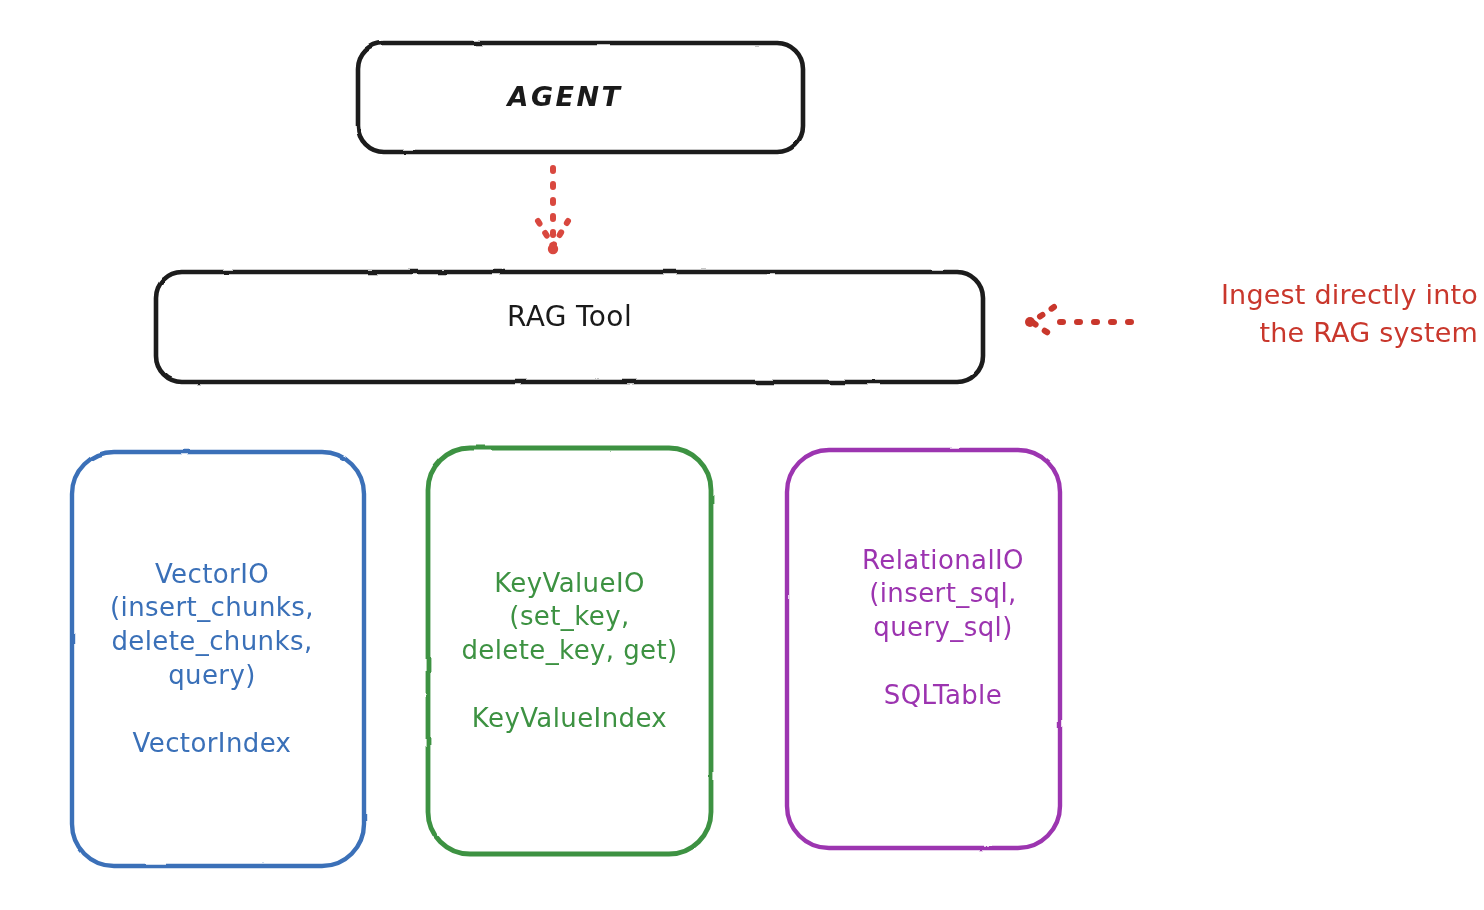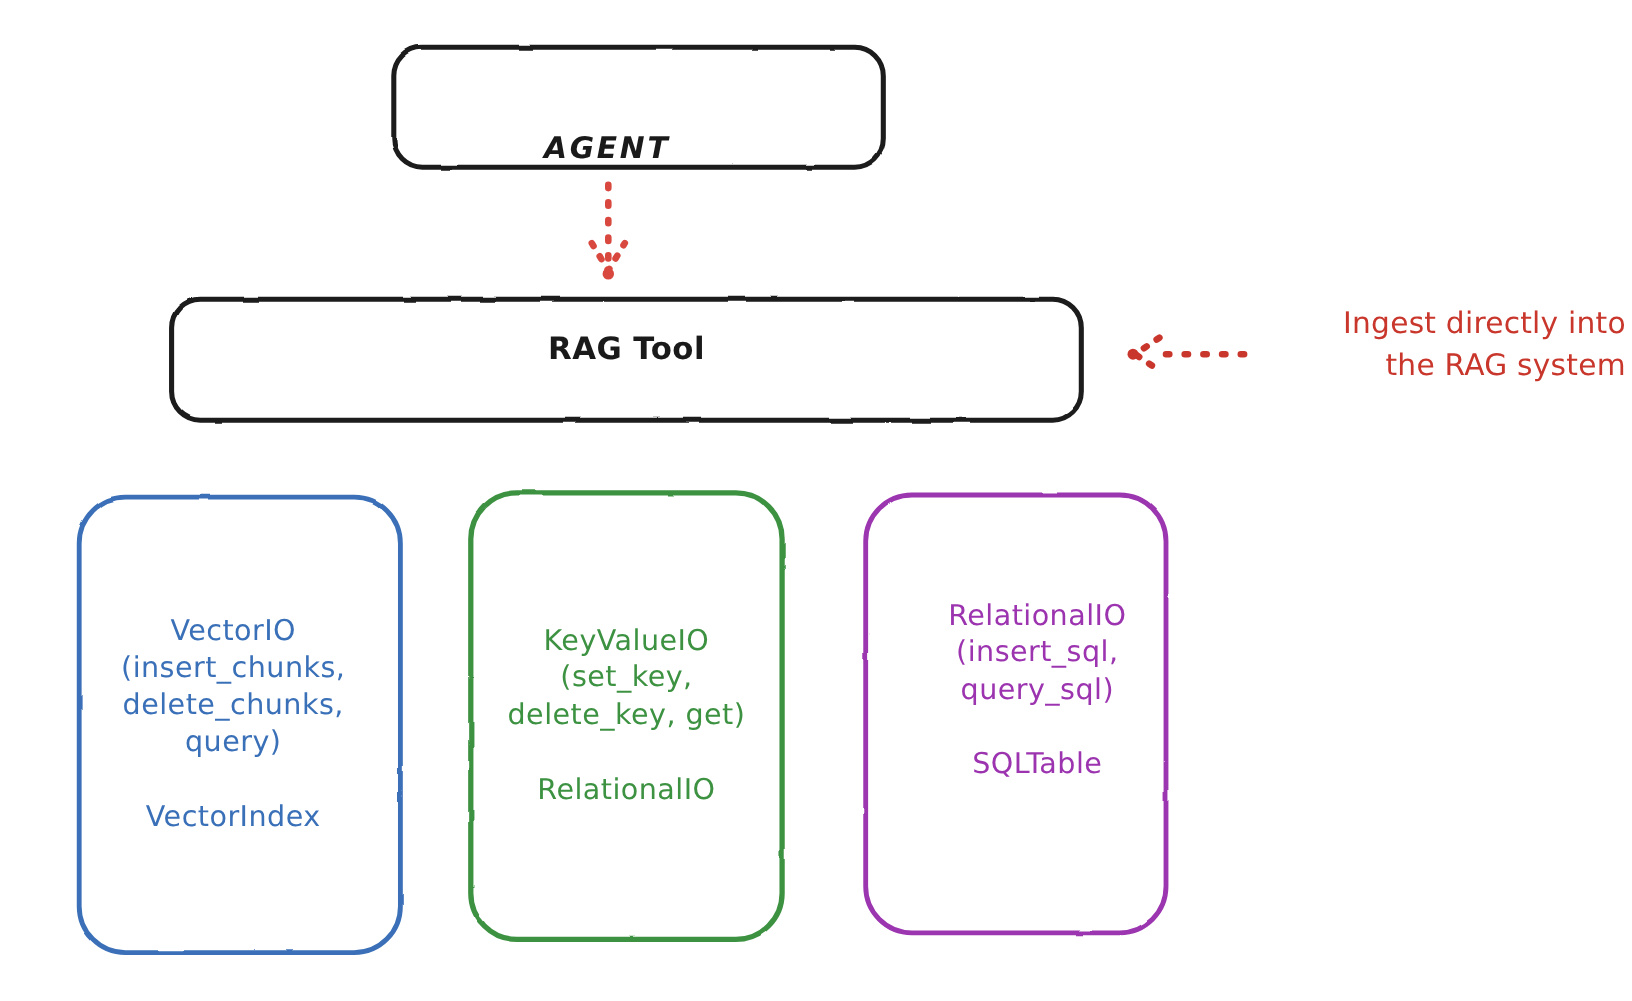--- a/index.html
+++ b/index.html
@@ -34,42 +34,40 @@
   }
 
   .node-label {
     white-space: pre-line;
     line-height: 1.28;
     letter-spacing: 0.4px;
   }
 
   
   #node-agent {
-    left: 358px;
+    left: 371px;
     top: 42px;
     width: 388px;
     height: 111px;
-    margin-top: 39px;
   }
   #node-agent .node-label {
     font-size: 27px;
     color: #1a1a1a;
     font-style: italic;
     font-weight: 600;
     letter-spacing: 2.5px;
     font-family: "DejaVu Sans", sans-serif;
   }
 
   
   #node-ragtool {
     left: 155px;
     top: 271px;
     width: 829px;
     height: 92px;
-    font-weight: bold;
   }
   #node-ragtool .node-label {
     font-size: 28px;
     color: #1a1a1a;
     font-family: "DejaVu Sans", sans-serif;
   }
 
   
   #node-vector {
     left: 70px;
@@ -185,21 +183,21 @@
 query)
 
 VectorIndex</span>
 </div>
 
 <div class="node" id="node-keyvalue">
   <span class="node-label">KeyValueIO
 (set_key,
 delete_key, get)
 
-RelationalIO</span>
+KeyValueIndex</span>
 </div>
 
 <div class="node" id="node-relational">
   <span class="node-label">RelationalIO
 (insert_sql,
 query_sql)
 
 SQLTable</span>
 </div>
 

